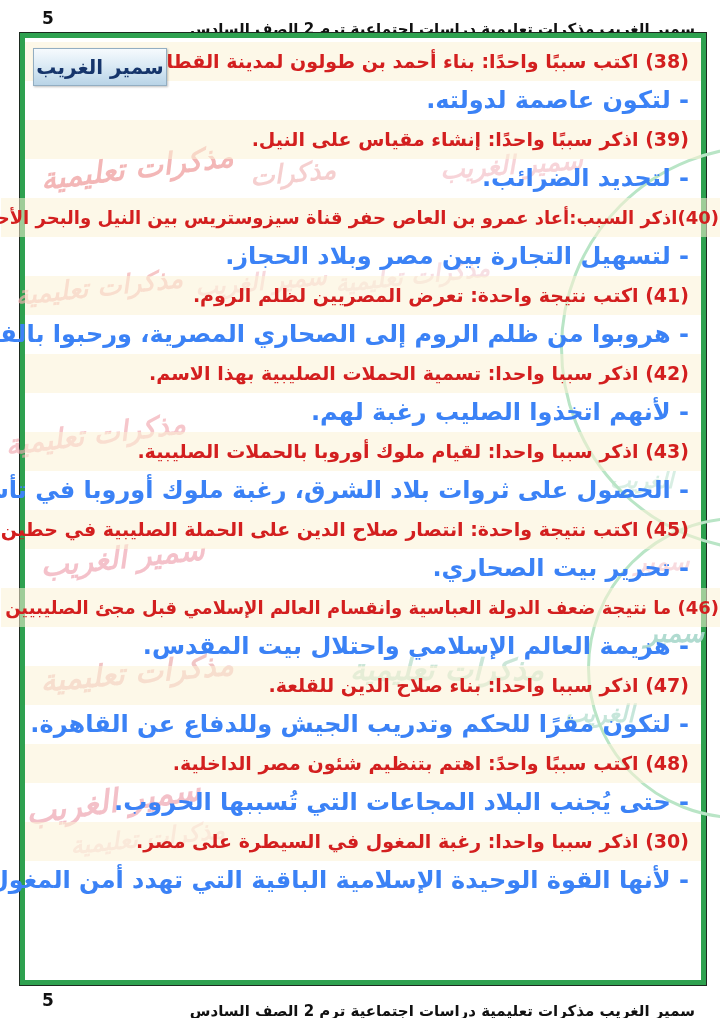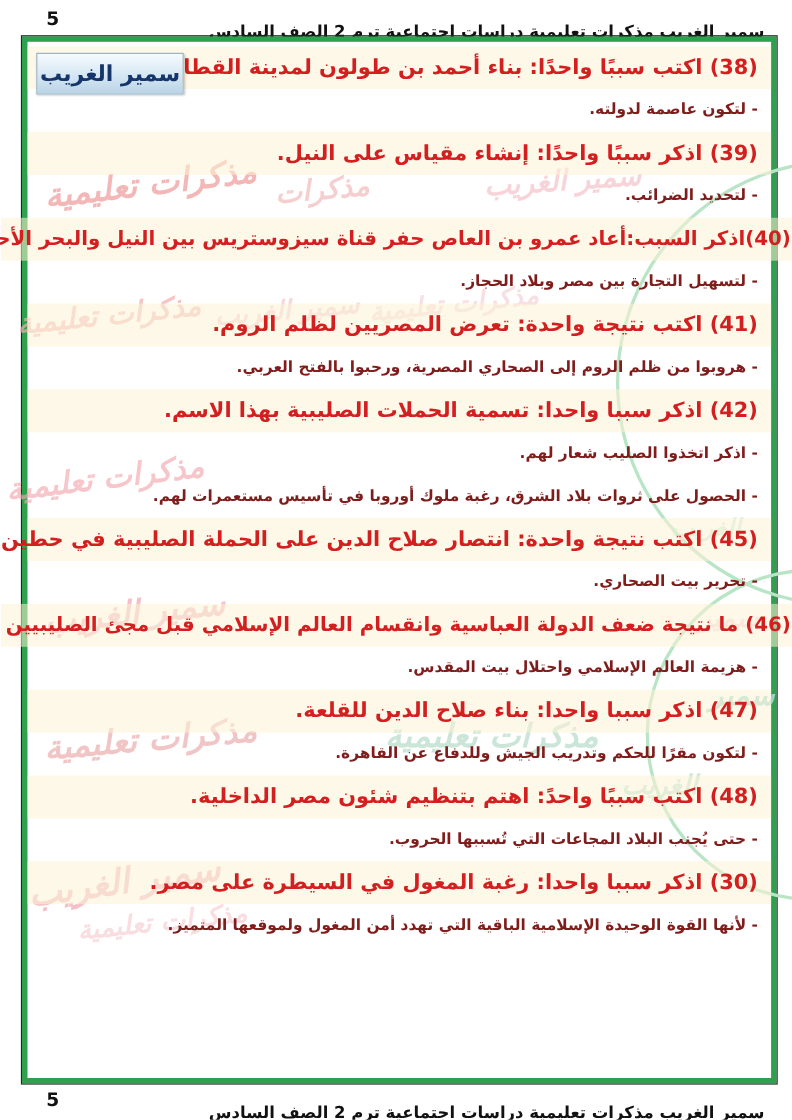--- a/index.html
+++ b/index.html
@@ -33,21 +33,21 @@
     border:1px solid #93aec2;box-shadow:1px 1px 2px rgba(0,0,0,.25);
     display:flex;align-items:center;justify-content:center;
   }
   .badge span{font-size:20px;font-weight:bold;color:#16356b;direction:rtl;white-space:nowrap;}
   
   .q-line,.a-line{
     height:39px;line-height:39px;direction:rtl;text-align:right;
     white-space:nowrap;font-weight:bold;padding:0 12px;
   }
   .q-line{color:#d31f1f;font-size:19px;background:rgba(252,243,214,.55);}
-  .a-line{color:#7f1d1d;font-size:14px;background:transparent;}
+  .a-line{color:#3b82f6;font-size:24px;background:transparent;}
   .q-line.bleed{margin-right:-20px;margin-left:-24px;font-size:18px;padding:0 2px;}
   
   .wm{position:absolute;z-index:1;white-space:nowrap;direction:rtl;
       font-weight:bold;font-style:italic;pointer-events:none;}
   .wm-circle{position:absolute;z-index:1;border-radius:50%;
       border:3px solid #b9e5c6;pointer-events:none;}
 </style>
 </head>
 <body>
 
@@ -97,24 +97,25 @@
     <div class="a-line">- لتسهيل التجارة بين مصر وبلاد الحجاز.</div>
   </div>
 
   <div class="qa">
     <div class="q-line">(41) اكتب نتيجة واحدة: تعرض المصريين لظلم الروم.</div>
     <div class="a-line">- هروبوا من ظلم الروم إلى الصحاري المصرية، ورحبوا بالفتح العربي.</div>
   </div>
 
   <div class="qa">
     <div class="q-line">(42) اذكر سببا واحدا: تسمية الحملات الصليبية بهذا الاسم.</div>
-    <div class="a-line">- اذكر اتخذوا الصليب شعار لهم.</div>
+    <div class="a-line">- لأنهم اتخذوا الصليب رغبة لهم.</div>
   </div>
 
   <div class="qa">
+    <div class="q-line">(43) اذكر سببا واحدا: لقيام ملوك أوروبا بالحملات الصليبية.</div>
     <div class="a-line">- الحصول على ثروات بلاد الشرق، رغبة ملوك أوروبا في تأسيس مستعمرات لهم.</div>
   </div>
 
 
   <div class="qa">
     <div class="q-line">(45) اكتب نتيجة واحدة: انتصار صلاح الدين على الحملة الصليبية في حطين.</div>
     <div class="a-line">- تحرير بيت الصحاري.</div>
   </div>
 
   <div class="qa">

